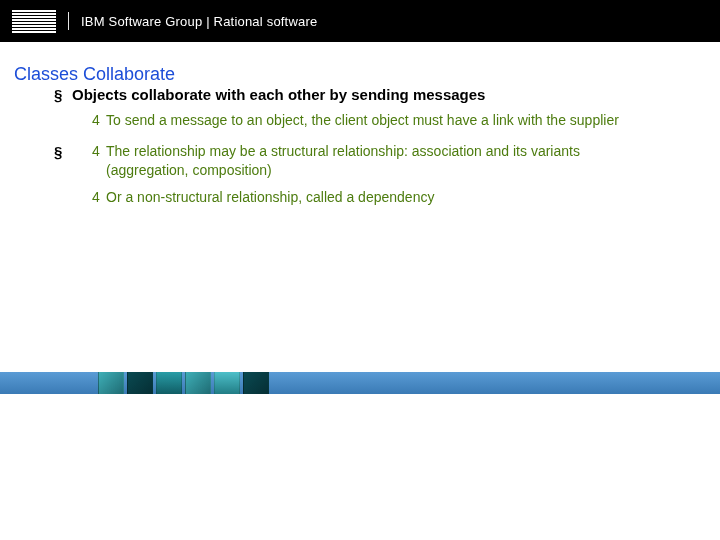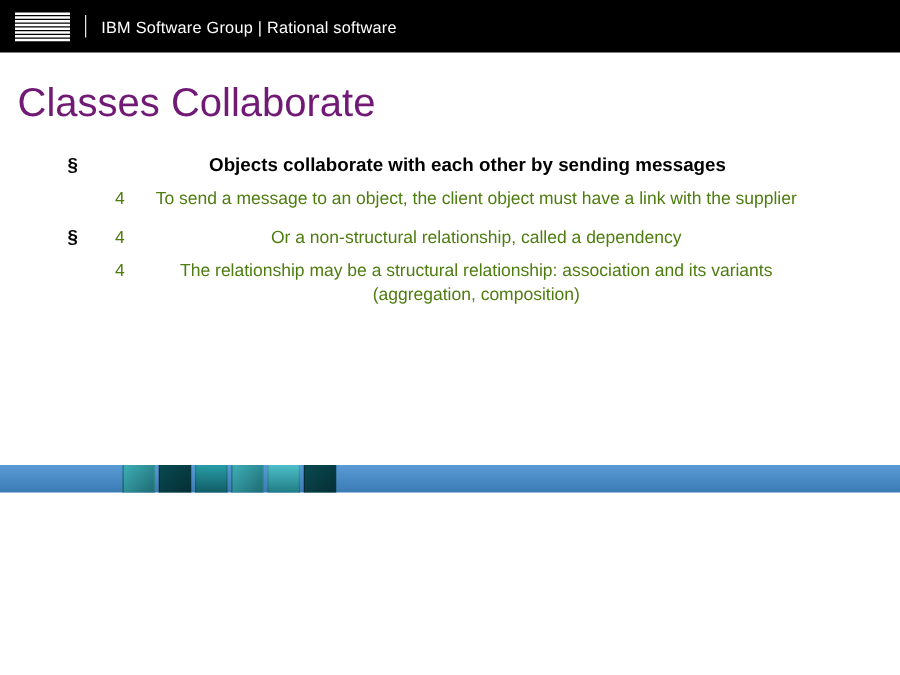--- a/index.html
+++ b/index.html
@@ -4,23 +4,23 @@
 <style>
   * { margin: 0; padding: 0; box-sizing: border-box; }
   html, body { width: 720px; height: 540px; font-family: Arial, Helvetica, sans-serif; background: #fff; overflow: hidden; }
   .slide { width: 720px; height: 412px; position: relative; display: flex; flex-direction: column; }
   .header { background: #000; height: 42px; display: flex; align-items: center; gap: 12px; padding: 0 12px; }
   .ibm-logo { display: flex; flex-direction: column; gap: 1px; }
   .ibm-logo .bar { width: 44px; height: 2px; background: #fff; }
   .header-sep { width: 1px; height: 18px; background: #fff; opacity: .9; }
   .header-text { color: #fff; font-size: 13px; letter-spacing: .2px; }
   .body { flex: 1; padding: 22px 14px 0 14px; }
-  .title { color: #701a75; font-size: 32px; font-weight: 400; margin-bottom: 22px; }
+  .title { color: #1d4ed8; font-size: 18px; font-weight: 400; }
   .list1 { list-style: none; padding-left: 40px; }
-  .list1 > li { position: relative; font-size: 15px; font-weight: bold; color: #000; line-height: 1.35; padding-left: 18px; margin-bottom: 12px; padding-right: 30px; text-align: center; }
+  .list1 > li { position: relative; font-size: 15px; font-weight: bold; color: #000; line-height: 1.35; padding-left: 18px; margin-bottom: 12px; padding-right: 30px; }
   .list1 > li::before { content: "§"; position: absolute; left: 0; top: 0; font-weight: bold; }
   .list2 { list-style: none; padding-left: 20px; margin-top: 6px; }
   .list2 > li { position: relative; font-size: 14px; font-weight: normal; color: #4d7c0f; line-height: 1.35; padding-left: 14px; margin-bottom: 8px; padding-right: 20px; }
   .list2 > li::before { content: "4"; position: absolute; left: 0; top: 0; font-weight: normal; }
   .footer { position: absolute; left: 0; bottom: 6px; width: 100%; height: 34px; }
   .footer-band { width: 100%; height: 22px; background: linear-gradient(to bottom, #5a9bd5 0%, #3a7ab5 100%); position: relative; overflow: hidden; }
   .footer-deco { position: absolute; left: 98px; top: -6px; height: 34px; display: flex; align-items: center; gap: 3px; }
   .tile { width: 26px; height: 26px; border: 1px solid rgba(0,0,0,.15); }
   .tile.a { background: linear-gradient(135deg,#3fb0b8,#1e6a72); }
   .tile.b { background: linear-gradient(135deg,#0a4a52,#052e34); }
@@ -54,24 +54,24 @@
         <span>Objects collaborate with each other by sending messages</span>
         <ul class="list2">
           <li>
             <span>To send a message to an object, the client object must have a link with the supplier</span>
           </li>
         </ul>
       </li>
       <li>
         <ul class="list2">
           <li>
-            <span>Or a non-structural relationship, called a dependency</span>
+            <span>The relationship may be a structural relationship: association and its variants (aggregation, composition)</span>
           </li>
           <li>
-            <span>The relationship may be a structural relationship: association and its variants (aggregation, composition)</span>
+            <span>Or a non-structural relationship, called a dependency</span>
           </li>
         </ul>
       </li>
     </ul>
   </div>
 
   <div class="footer">
     <div class="footer-band">
       <div class="footer-deco">
         <div class="tile a"></div>

